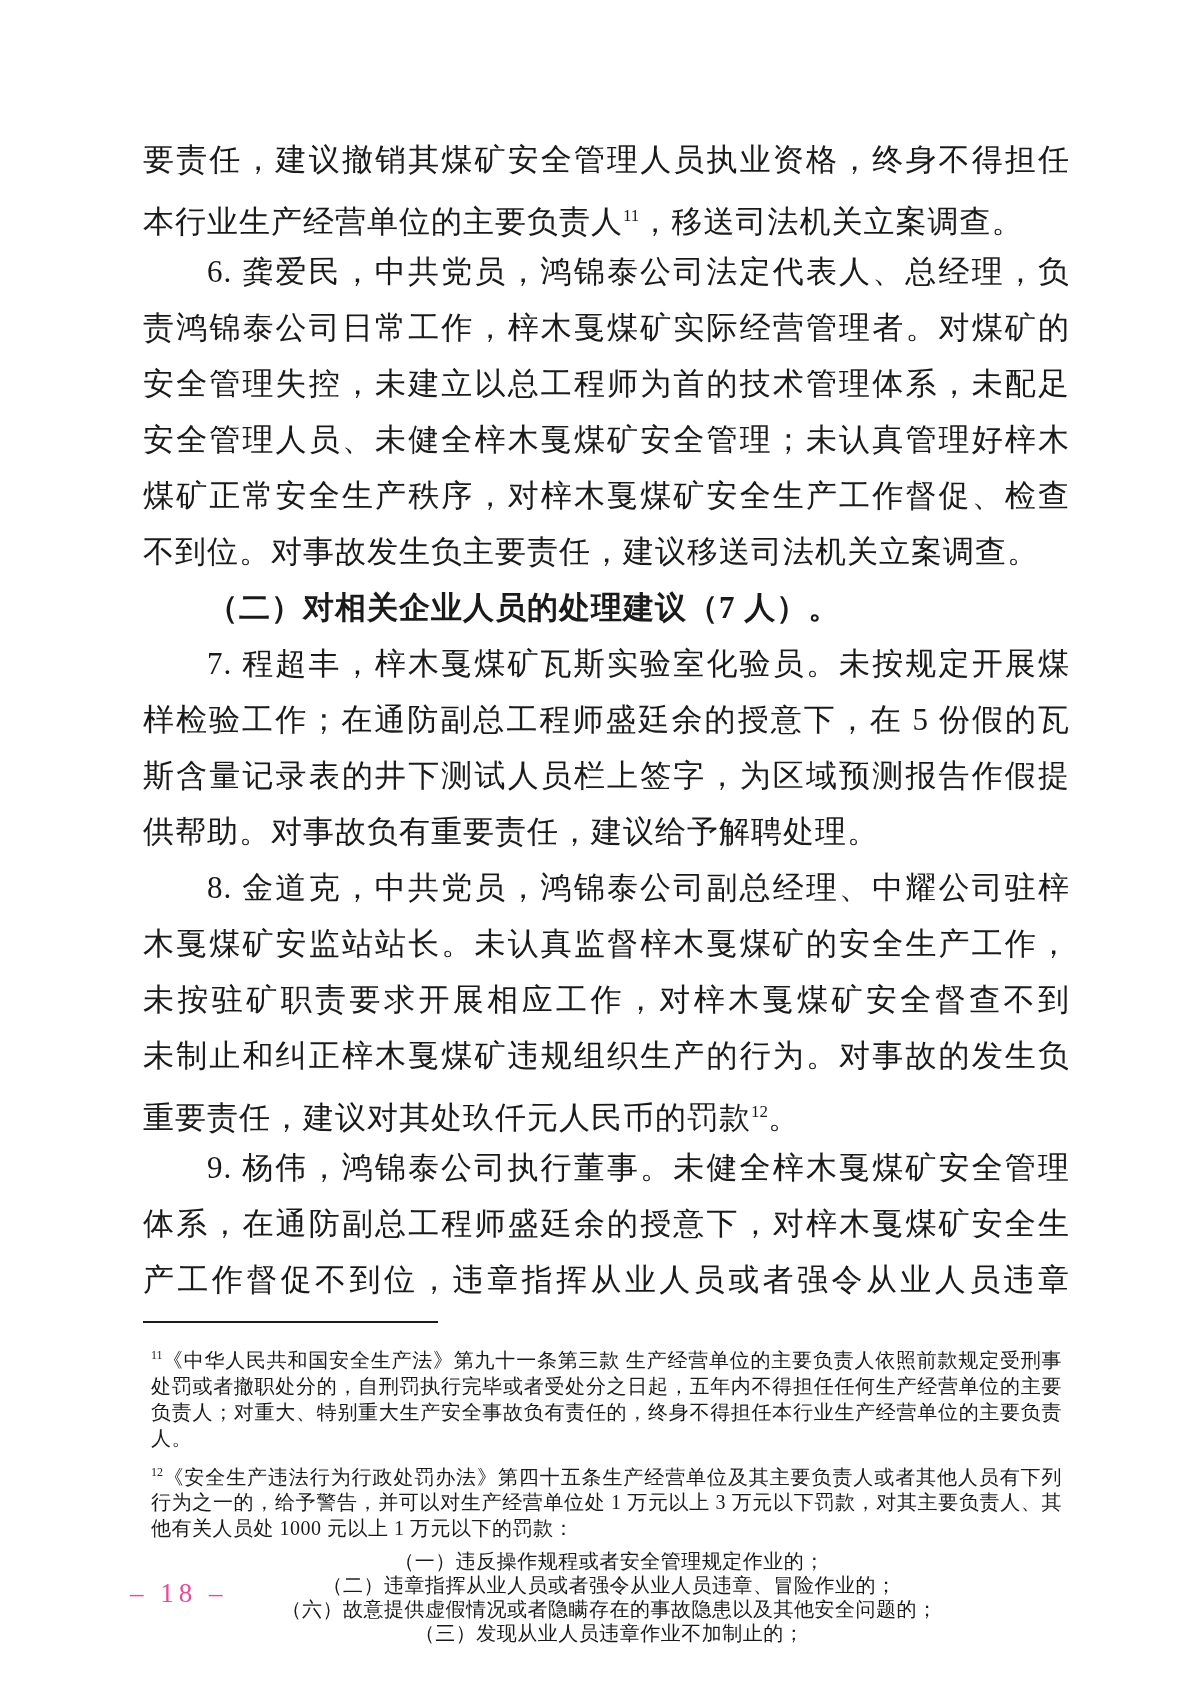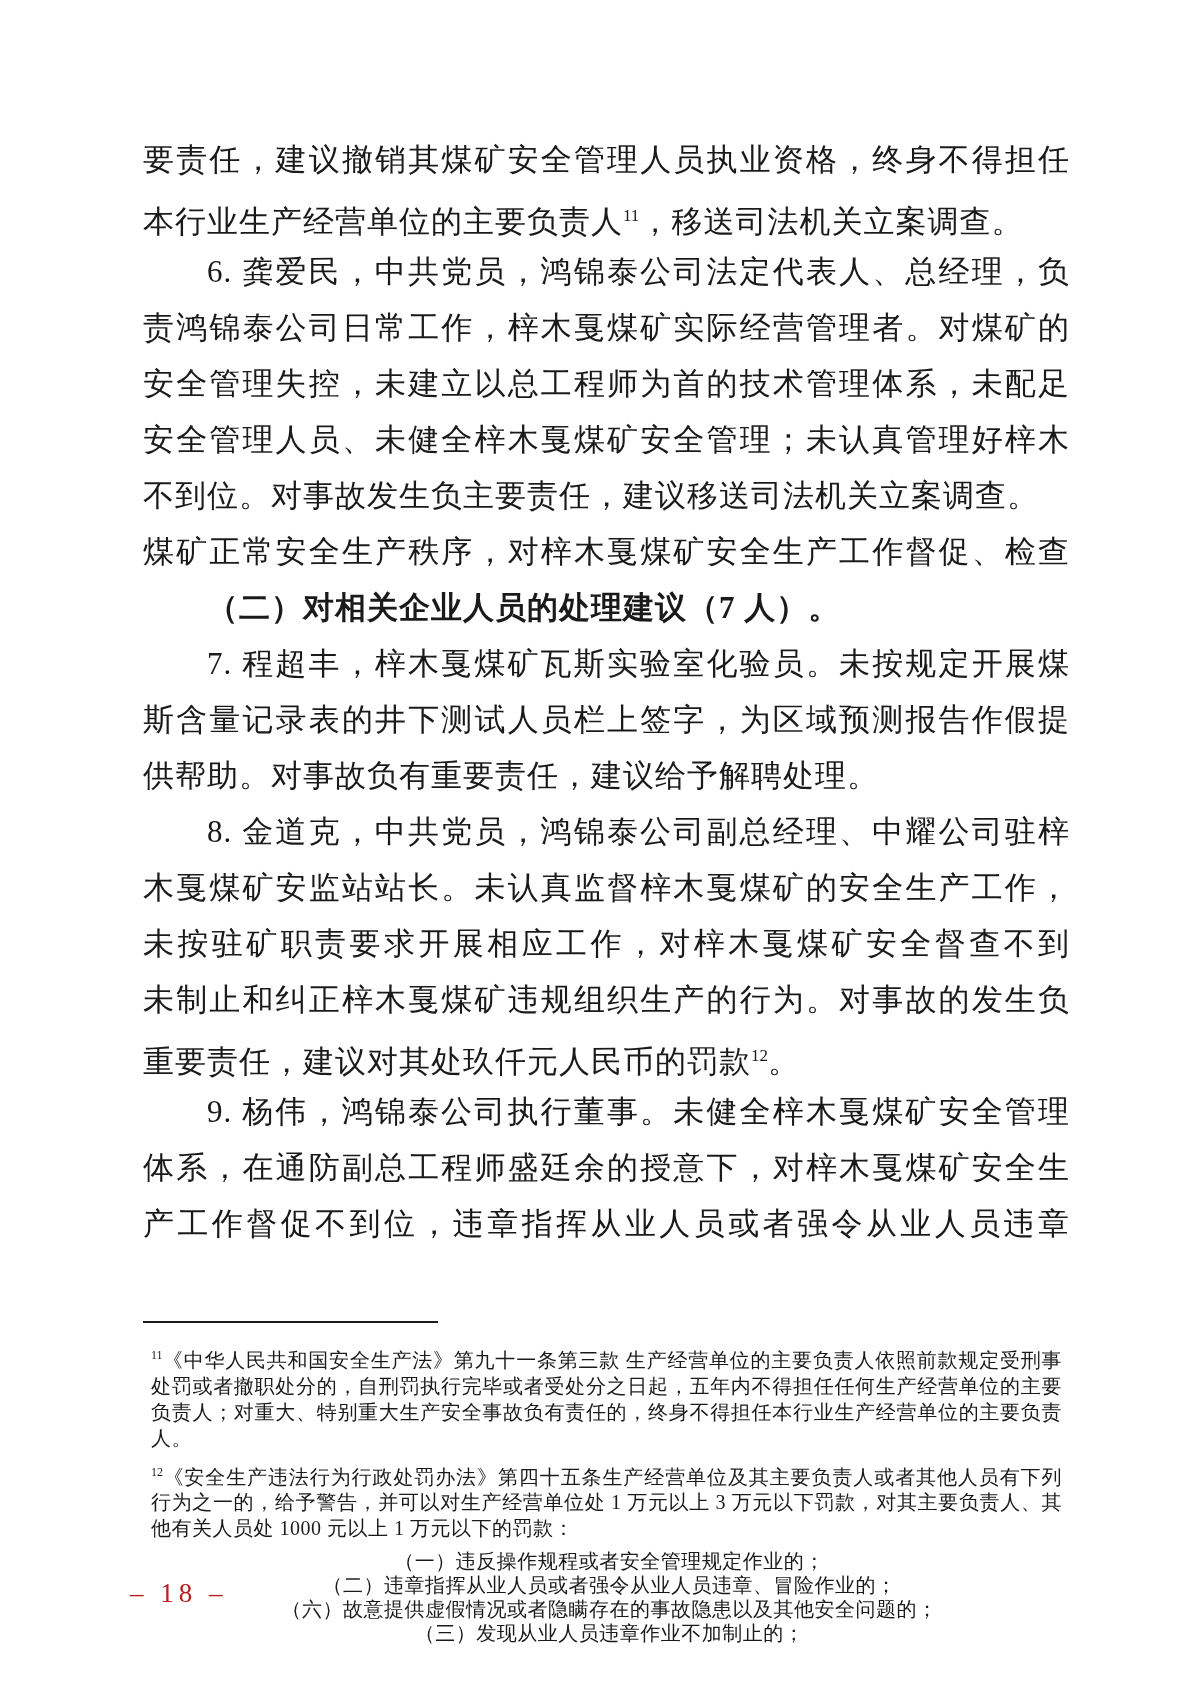--- a/index.html
+++ b/index.html
@@ -75,39 +75,40 @@
     padding-left: 6px;
     line-height: 24px;
     text-align: center;
   }
   .page-num {
     position: absolute;
     left: 130px;
     top: 1578px;
     font-size: 27px;
     letter-spacing: 5px;
-    color: #b91c1c;
+    color: #ec4899;
   }
 </style>
 </head>
 <body>
 
 <div class="page">
 
   <div class="body-text">
     <div class="line fill">要责任，建议撤销其煤矿安全管理人员执业资格，终身不得担任</div>
     <div class="line end"><span>本行业生产经营单位的主要负责人</span><sup class="body-sup">11</sup><span>，移送司法机关立案调查。</span></div>
     <div class="line fill indent">6. 龚爱民，中共党员，鸿锦泰公司法定代表人、总经理，负</div>
     <div class="line fill">责鸿锦泰公司日常工作，梓木戛煤矿实际经营管理者。对煤矿的</div>
     <div class="line fill">安全管理失控，未建立以总工程师为首的技术管理体系，未配足</div>
     <div class="line fill">安全管理人员、未健全梓木戛煤矿安全管理；未认真管理好梓木戛</div>
+    <div class="line fill">煤矿正常安全生产秩序，对梓木戛煤矿安全生产工作督促、检查</div>
     <div class="line end">不到位。对事故发生负主要责任，建议移送司法机关立案调查。</div>
-    <div class="line fill">煤矿正常安全生产秩序，对梓木戛煤矿安全生产工作督促、检查</div>
     <div class="line end indent heading">（二）对相关企业人员的处理建议（7 人）。</div>
     <div class="line fill indent">7. 程超丰，梓木戛煤矿瓦斯实验室化验员。未按规定开展煤</div>
+    <div class="line fill">样检验工作；在通防副总工程师盛廷余的授意下，在 5 份假的瓦</div>
     <div class="line fill">斯含量记录表的井下测试人员栏上签字，为区域预测报告作假提</div>
     <div class="line end">供帮助。对事故负有重要责任，建议给予解聘处理。</div>
     <div class="line fill indent">8. 金道克，中共党员，鸿锦泰公司副总经理、中耀公司驻梓</div>
     <div class="line fill">木戛煤矿安监站站长。未认真监督梓木戛煤矿的安全生产工作，</div>
     <div class="line fill">未按驻矿职责要求开展相应工作，对梓木戛煤矿安全督查不到位，</div>
     <div class="line fill">未制止和纠正梓木戛煤矿违规组织生产的行为。对事故的发生负</div>
     <div class="line end"><span>重要责任，建议对其处玖仟元人民币的罚款</span><sup class="body-sup">12</sup><span>。</span></div>
     <div class="line fill indent">9. 杨伟，鸿锦泰公司执行董事。未健全梓木戛煤矿安全管理</div>
     <div class="line fill">体系，在通防副总工程师盛廷余的授意下，对梓木戛煤矿安全生</div>
     <div class="line fill">产工作督促不到位，违章指挥从业人员或者强令从业人员违章</div>

